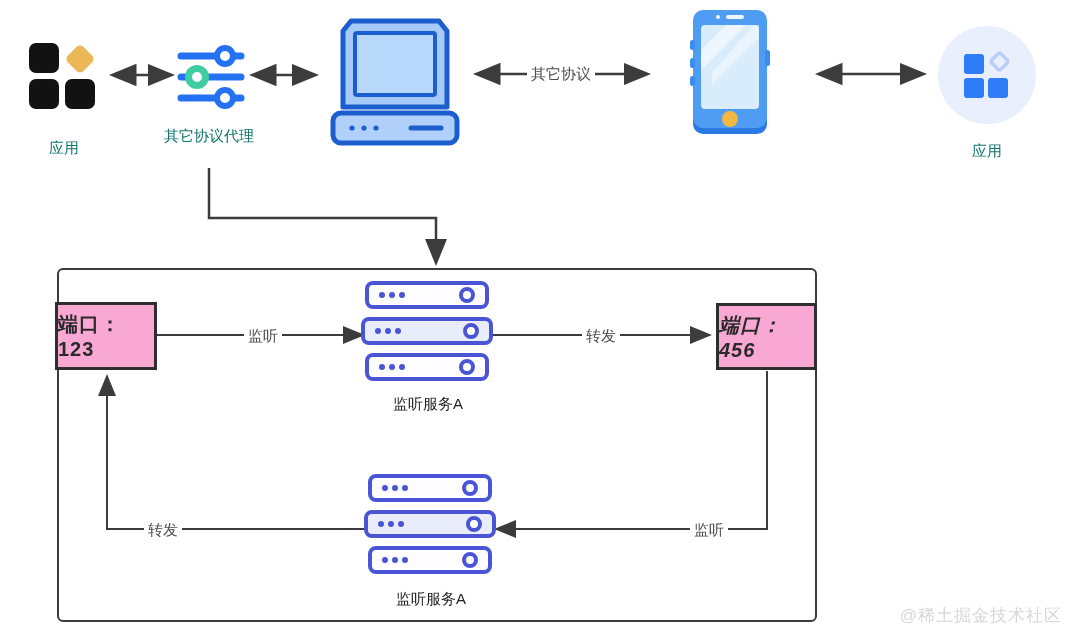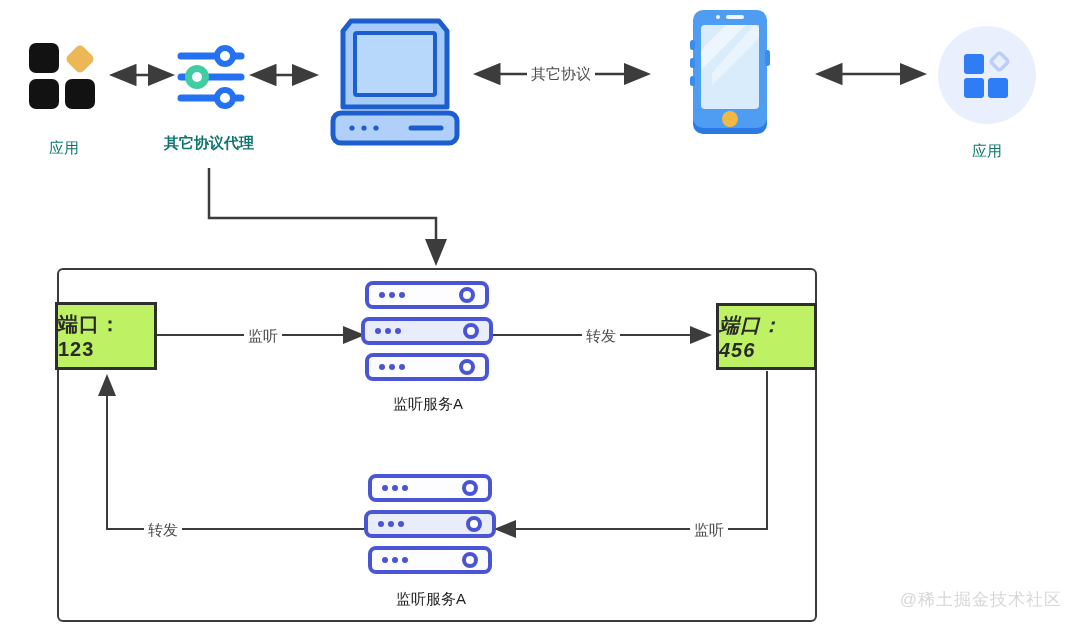--- a/index.html
+++ b/index.html
@@ -24,21 +24,21 @@
   }
 
   
   .flow-container{
     position:absolute;left:57px;top:268px;width:756px;height:350px;
     border:2px solid var(--line,#333);border-radius:6px;background:transparent;
   }
 
   
   .port-box{
-    position:absolute;background:#bef264;border:3px solid #2e2e2e;
+    position:absolute;background:#f9a8d4;border:3px solid #2e2e2e;
     display:flex;align-items:center;justify-content:center;
     font-size:20px;font-weight:bold;color:#2a2a2a;z-index:4;
     letter-spacing:1px;
   }
   .port-left{left:55px;top:302px;width:96px;height:62px;}
   .port-right{left:716px;top:303px;width:95px;height:61px;font-style:italic;}
 
   
   .server-stack{
     position:absolute;display:flex;flex-direction:column;align-items:center;gap:8px;z-index:4;
@@ -60,21 +60,21 @@
   }
 
   
   .app-circle{
     position:absolute;left:938px;top:26px;width:98px;height:98px;border-radius:50%;
     background:#e9effc;display:flex;align-items:center;justify-content:center;
   }
 
   .watermark{
     position:absolute;font-size:17px;color:var(--watermark,#d7d7d7);
-    transform:translate(-50%,-50%);white-space:nowrap;letter-spacing:1px;
+    transform:translate(-50%,-50%);white-space:nowrap;letter-spacing:1px;margin-top:16px;
   }
   svg{display:block;}
   #wires{position:absolute;left:0;top:0;z-index:3;pointer-events:none;}
 </style>
 </head>
 <body>
 
 <svg id="wires" width="1080" height="628" viewBox="0 0 1080 628">
   <defs>
     <marker id="ah" markerWidth="11" markerHeight="9" refX="9" refY="4.5" orient="auto-start-reverse">
@@ -104,21 +104,21 @@
 <div class="icon-label" style="left:64px;top:148px;">应用</div>
 
 <svg class="abs" style="left:177px;top:45px;" width="68" height="64" viewBox="0 0 68 64">
   <line x1="4" y1="11" x2="64" y2="11" stroke="#2472f2" stroke-width="7" stroke-linecap="round"></line>
   <line x1="4" y1="32" x2="64" y2="32" stroke="#2472f2" stroke-width="7" stroke-linecap="round"></line>
   <line x1="4" y1="53" x2="64" y2="53" stroke="#2472f2" stroke-width="7" stroke-linecap="round"></line>
   <circle cx="48" cy="11" r="8" fill="#ffffff" stroke="#2472f2" stroke-width="6"></circle>
   <circle cx="20" cy="32" r="8.5" fill="#ffffff" stroke="#41cda4" stroke-width="7"></circle>
   <circle cx="48" cy="53" r="8" fill="#ffffff" stroke="#2472f2" stroke-width="6"></circle>
 </svg>
-<div class="icon-label" style="left:209px;top:143px;font-weight:bold;">其它协议代理</div>
+<div class="icon-label" style="left:209px;top:136px;">其它协议代理</div>
 
 <svg class="abs" style="left:325px;top:5px;" width="140" height="142" viewBox="0 0 140 142">
   <path d="M26,16 L114,16 L122,26 L122,102 L18,102 L18,26 Z" fill="#a6cbf8" stroke="#1d5ecf" stroke-width="5" stroke-linejoin="round"></path>
   <rect x="30" y="28" width="80" height="62" rx="2" fill="#b7d7fb" stroke="#1d5ecf" stroke-width="4"></rect>
   <rect x="8" y="108" width="124" height="30" rx="8" fill="#b0d0f9" stroke="#1d5ecf" stroke-width="5"></rect>
   <circle cx="27" cy="123" r="2.6" fill="#1d5ecf"></circle>
   <circle cx="39" cy="123" r="2.6" fill="#1d5ecf"></circle>
   <circle cx="51" cy="123" r="2.6" fill="#1d5ecf"></circle>
   <line x1="86" y1="123" x2="116" y2="123" stroke="#1d5ecf" stroke-width="5" stroke-linecap="round"></line>
 </svg>

